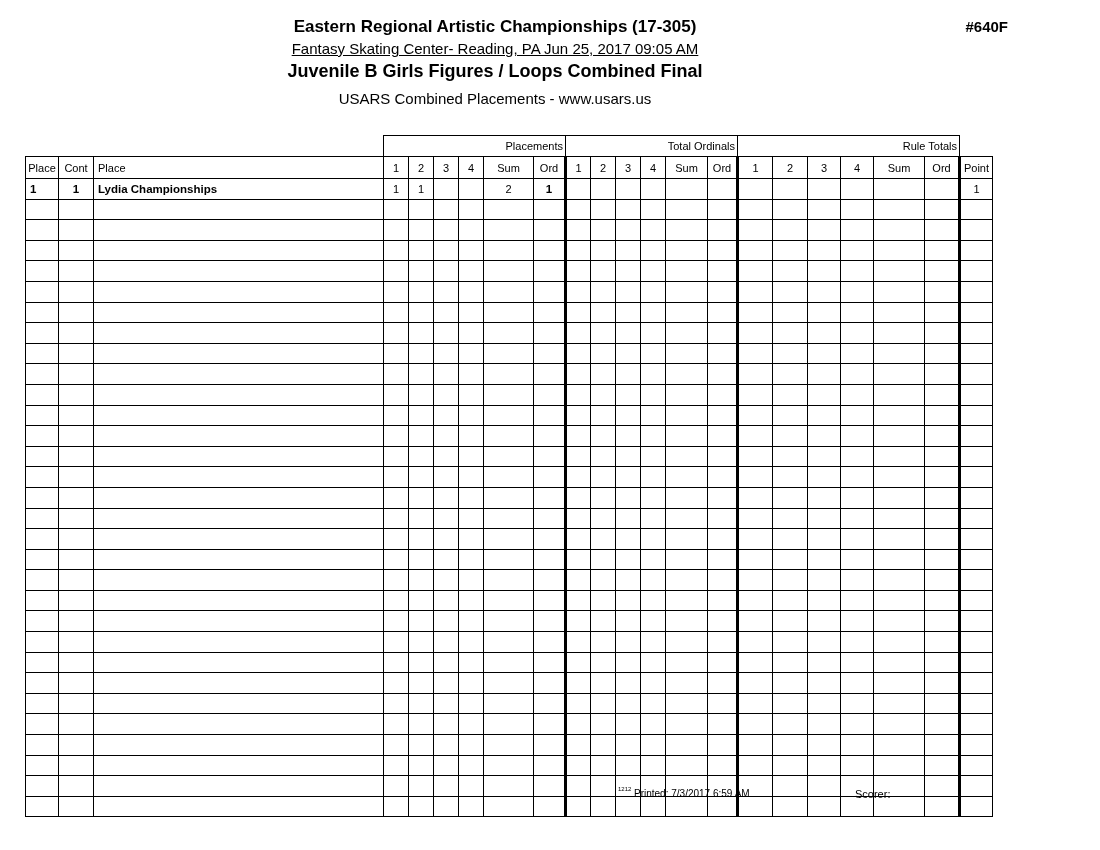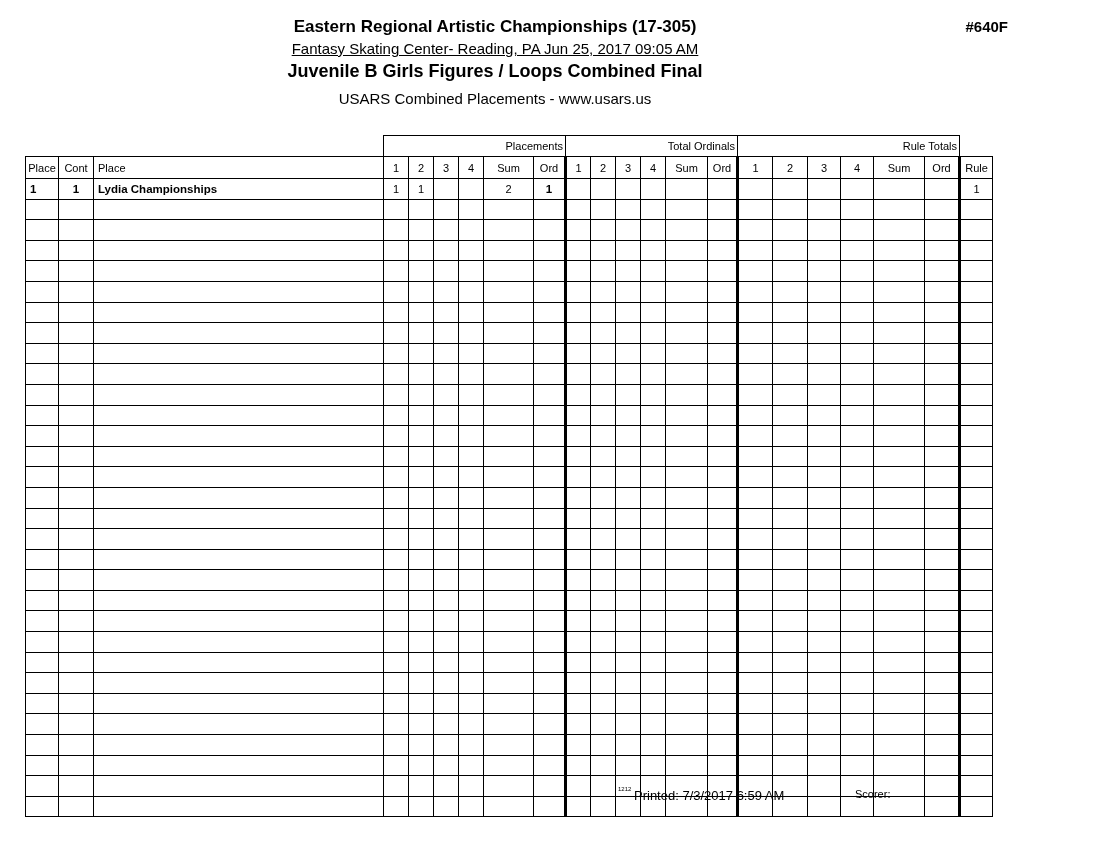--- a/index.html
+++ b/index.html
@@ -19,21 +19,21 @@
   .results th,.results td{border:1px solid #000;font-size:11px;font-weight:normal;text-align:center;padding:0 2px;overflow:hidden;white-space:nowrap;}
   .results tr.group-row th{height:20px;text-align:right;padding-left:4px;margin-left:19px;}
   .results tr.group-row th.nob{border:none;background:#fff;}
   .results tr.head-row th{height:21px;}
   .results tbody td{height:19.6px;}
   .results .left{text-align:left;padding-left:4px;}
   .results .thick-left{border-left:3px solid #000;}
   .results td.bold{font-weight:bold;font-size:11.5px;}
 
   .footer-note{position:absolute;left:618px;top:786px;font-size:6px;}
-  .footer-printed{position:absolute;left:634px;top:788px;font-size:13px;}
+  .footer-printed{position:absolute;left:634px;top:788px;font-size:10px;}
   .footer-scorer{position:absolute;left:855px;top:788px;font-size:11px;}
 </style>
 </head>
 <body>
 
 <div class="page">
 
   <div class="req-block">
   </div>
 
@@ -91,21 +91,21 @@
           <th>3</th>
           <th>4</th>
           <th>Sum</th>
           <th>Ord</th>
           <th class="thick-left">1</th>
           <th>2</th>
           <th>3</th>
           <th>4</th>
           <th>Sum</th>
           <th>Ord</th>
-          <th class="thick-left">Rule</th>
+          <th class="thick-left">Point</th>
         </tr>
       </thead>
       <tbody>
         <tr class="filled">
           <td class="left bold">1</td>
           <td class="bold">1</td>
           <td class="left bold">Lydia Championships</td>
           <td>1</td>
           <td>1</td>
           <td></td>

